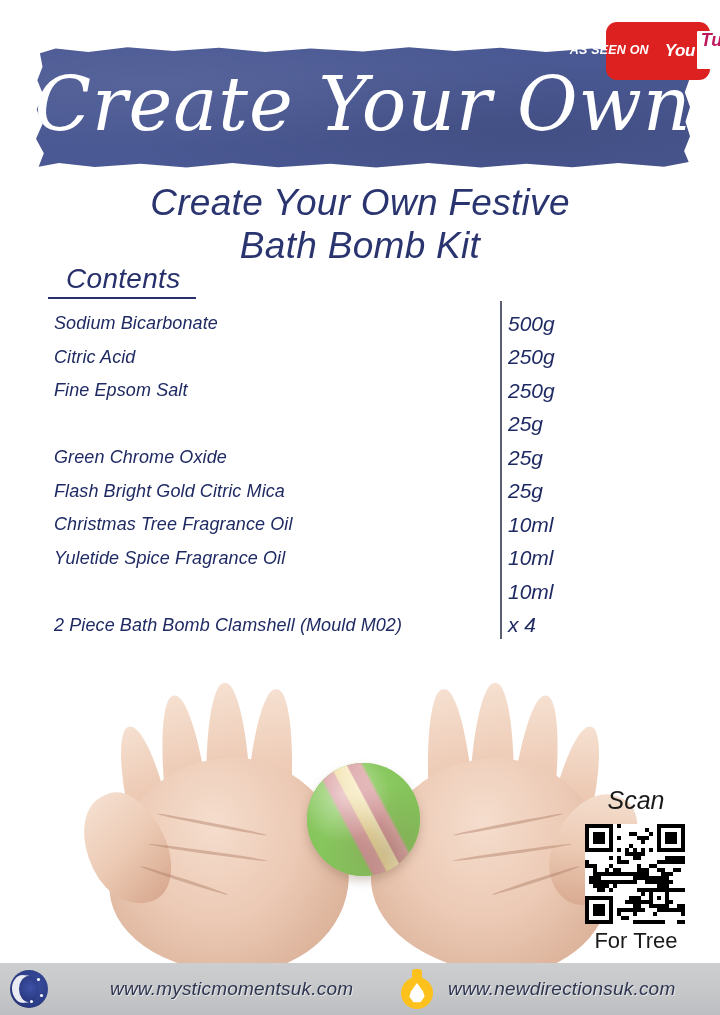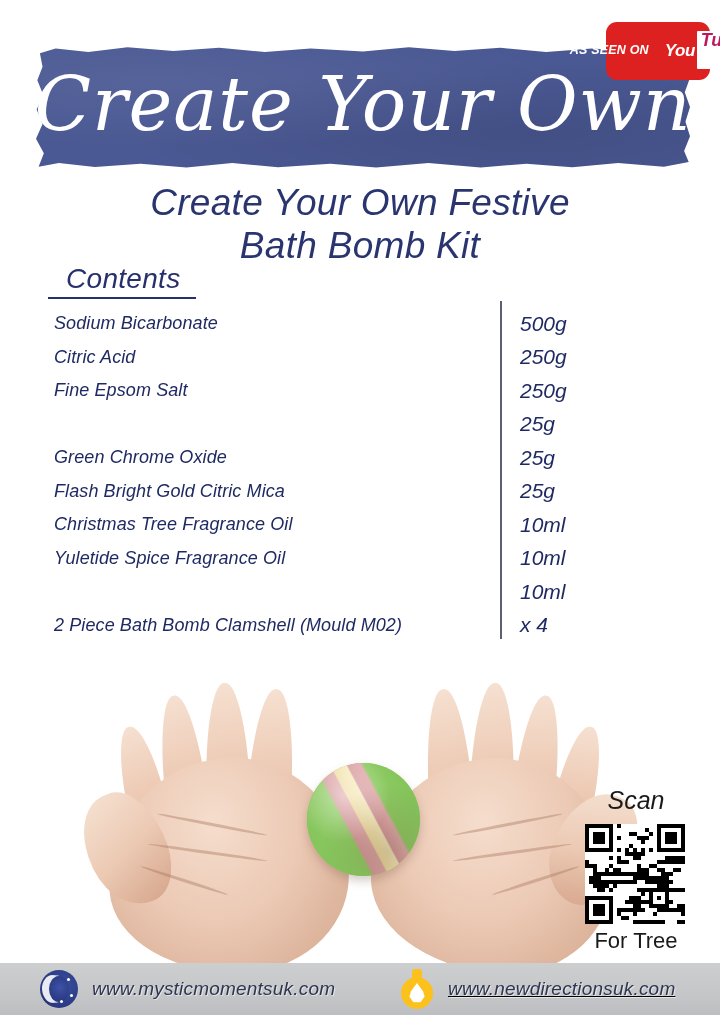--- a/index.html
+++ b/index.html
@@ -169,21 +169,21 @@
   .content-name {
     color: #1f2a63;
     font-family: "Liberation Sans", sans-serif;
     font-style: italic;
     font-size: 18px;
     letter-spacing: 0.1px;
     white-space: nowrap;
   }
   .content-qty {
     position: absolute;
-    left: 466px;
+    left: 454px;
     color: #1f2a63;
     font-family: "Liberation Sans", sans-serif;
     font-style: italic;
     font-size: 21px;
     white-space: nowrap;
   }
   .contents-divider {
     position: absolute;
     left: 500px;
     top: 301px;
@@ -315,22 +315,22 @@
     height: 52px;
     background: linear-gradient(180deg, #cdced0 0%, #c6c7c9 55%, #bdbec1 100%);
     display: flex;
     align-items: center;
   }
   .footer-item {
     display: flex;
     align-items: center;
     position: absolute;
   }
-  .footer-item.left { left: 40px; }
-  .footer-item.right { left: 400px; text-decoration: underline; }
+  .footer-item.left { left: 10px; gap: 48px; }
+  .footer-item.right { left: 400px; }
   .footer-url {
     color: #2e3550;
     font-family: "Liberation Sans", sans-serif;
     font-style: italic;
     font-size: 19px;
     letter-spacing: 0.2px;
     text-shadow: 1px 1px 0 rgba(255,255,255,0.55);
     margin-left: 14px;
     white-space: nowrap;
   }

